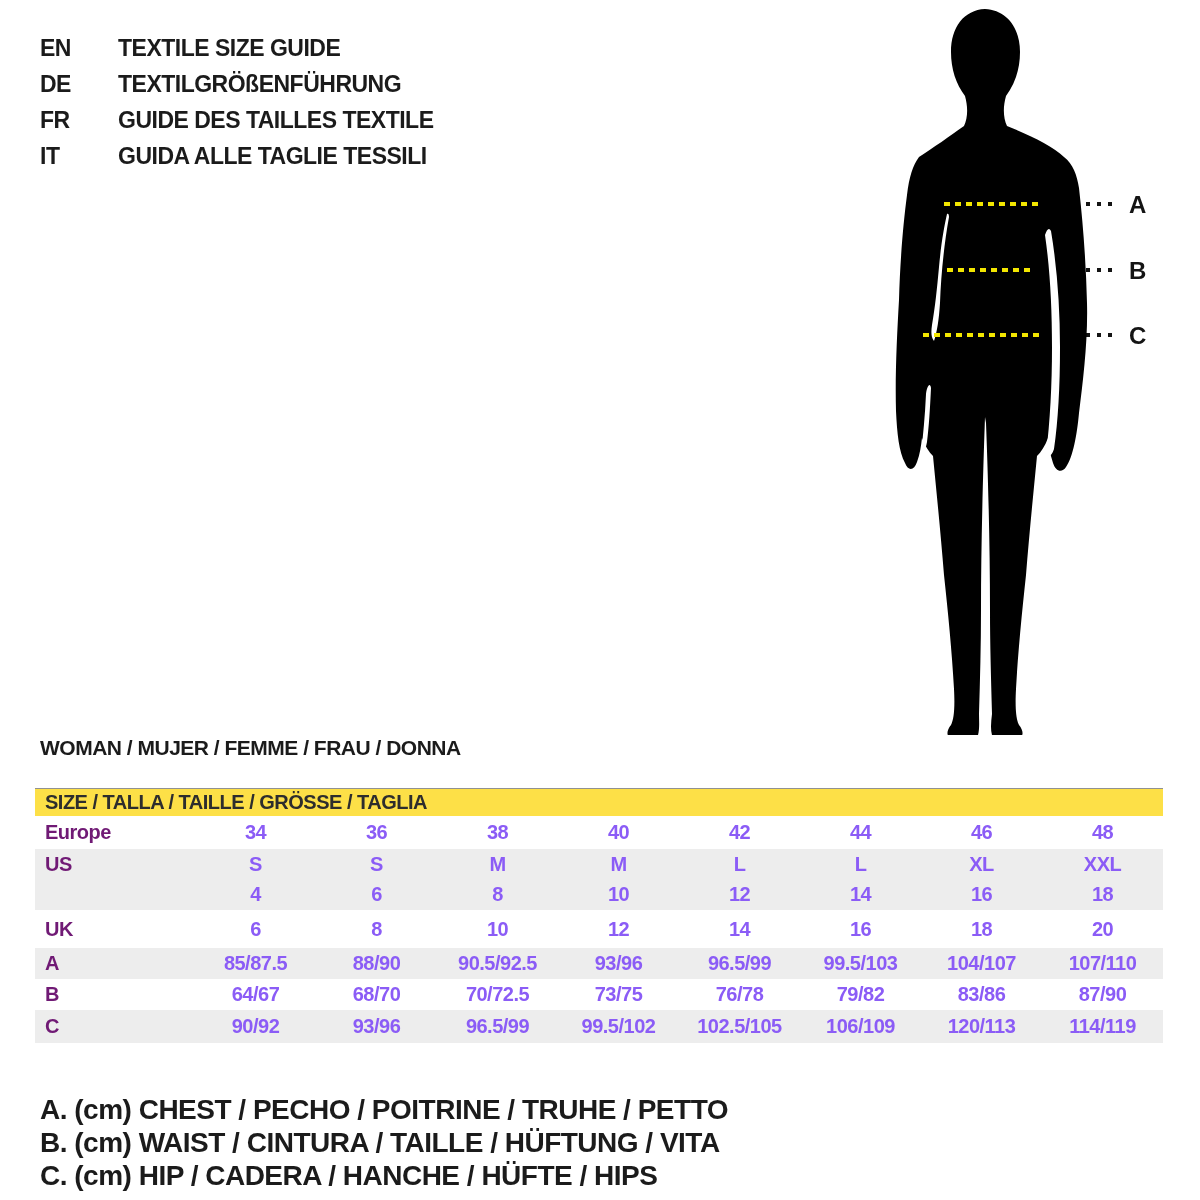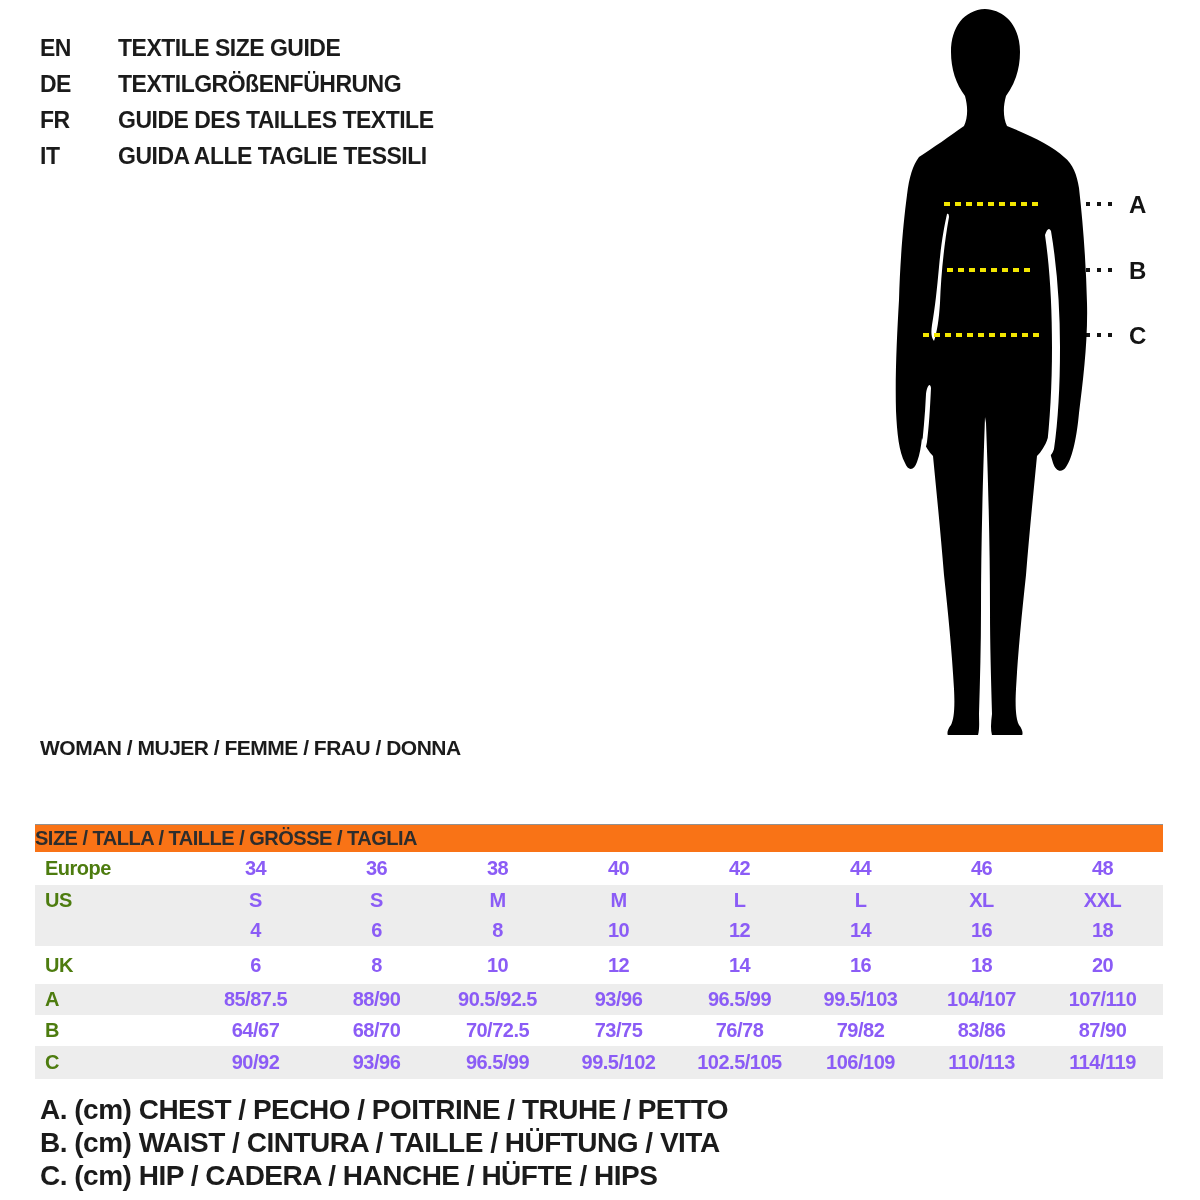--- a/index.html
+++ b/index.html
@@ -21,25 +21,25 @@
     background:repeating-linear-gradient(90deg,#f2e600 0 6px,transparent 6px 11px);}
   .dash-black{position:absolute;height:4px;z-index:1;
     background:repeating-linear-gradient(90deg,#141414 0 4px,transparent 4px 11px);}
   .meas-label{position:absolute;z-index:4;font-size:24px;font-weight:600;color:#141414;}
 
   
   .section-title{position:absolute;left:40px;top:736px;font-size:21px;font-weight:700;letter-spacing:-0.5px;text-align:right;}
 
   
   .size-table{position:absolute;left:35px;top:788px;width:1128px;z-index:1;}
-  .tbl-header{height:27px;line-height:27px;background:#f97316;border-top:1px solid #919191;
-    font-size:20px;font-weight:700;color:#2d2d2d;letter-spacing:-0.5px;margin-top:36px;}
+  .tbl-header{height:27px;line-height:27px;background:#fde047;border-top:1px solid #919191;
+    padding-left:10px;font-size:20px;font-weight:700;color:#2d2d2d;letter-spacing:-0.5px;}
   .tbl-row{display:flex;align-items:center;}
   .tbl-row.shaded{background:#ededed;}
-  .cell-label{width:150px;padding-left:10px;font-size:20px;font-weight:700;letter-spacing:-0.5px;color:#4d7c0f;}
+  .cell-label{width:150px;padding-left:10px;font-size:20px;font-weight:700;letter-spacing:-0.5px;color:#701a75;}
   .cell{width:121px;text-align:center;font-size:20px;font-weight:700;letter-spacing:-0.5px;color:#8b5cf6;}
   .h33{height:33px}.h30{height:30px}.h31{height:31px}.h38{height:38px}
 
   
   .legend{position:absolute;left:40px;top:1093px;}
   .legend-line{height:33px;line-height:33px;font-size:28px;font-weight:700;letter-spacing:-0.5px;white-space:nowrap;}
 </style>
 </head>
 <body>
 
@@ -201,21 +201,21 @@
   </div>
 
   <div class="tbl-row h33 shaded">
     <div class="cell-label">C</div>
     <div class="cell">90/92</div>
     <div class="cell">93/96</div>
     <div class="cell">96.5/99</div>
     <div class="cell">99.5/102</div>
     <div class="cell">102.5/105</div>
     <div class="cell">106/109</div>
-    <div class="cell">110/113</div>
+    <div class="cell">120/113</div>
     <div class="cell">114/119</div>
   </div>
 </div>
 
 <div class="legend">
   <div class="legend-line">A. (cm) CHEST / PECHO / POITRINE / TRUHE / PETTO</div>
   <div class="legend-line">B. (cm) WAIST / CINTURA / TAILLE / HÜFTUNG / VITA</div>
   <div class="legend-line">C. (cm) HIP / CADERA / HANCHE / HÜFTE / HIPS</div>
 </div>
 

